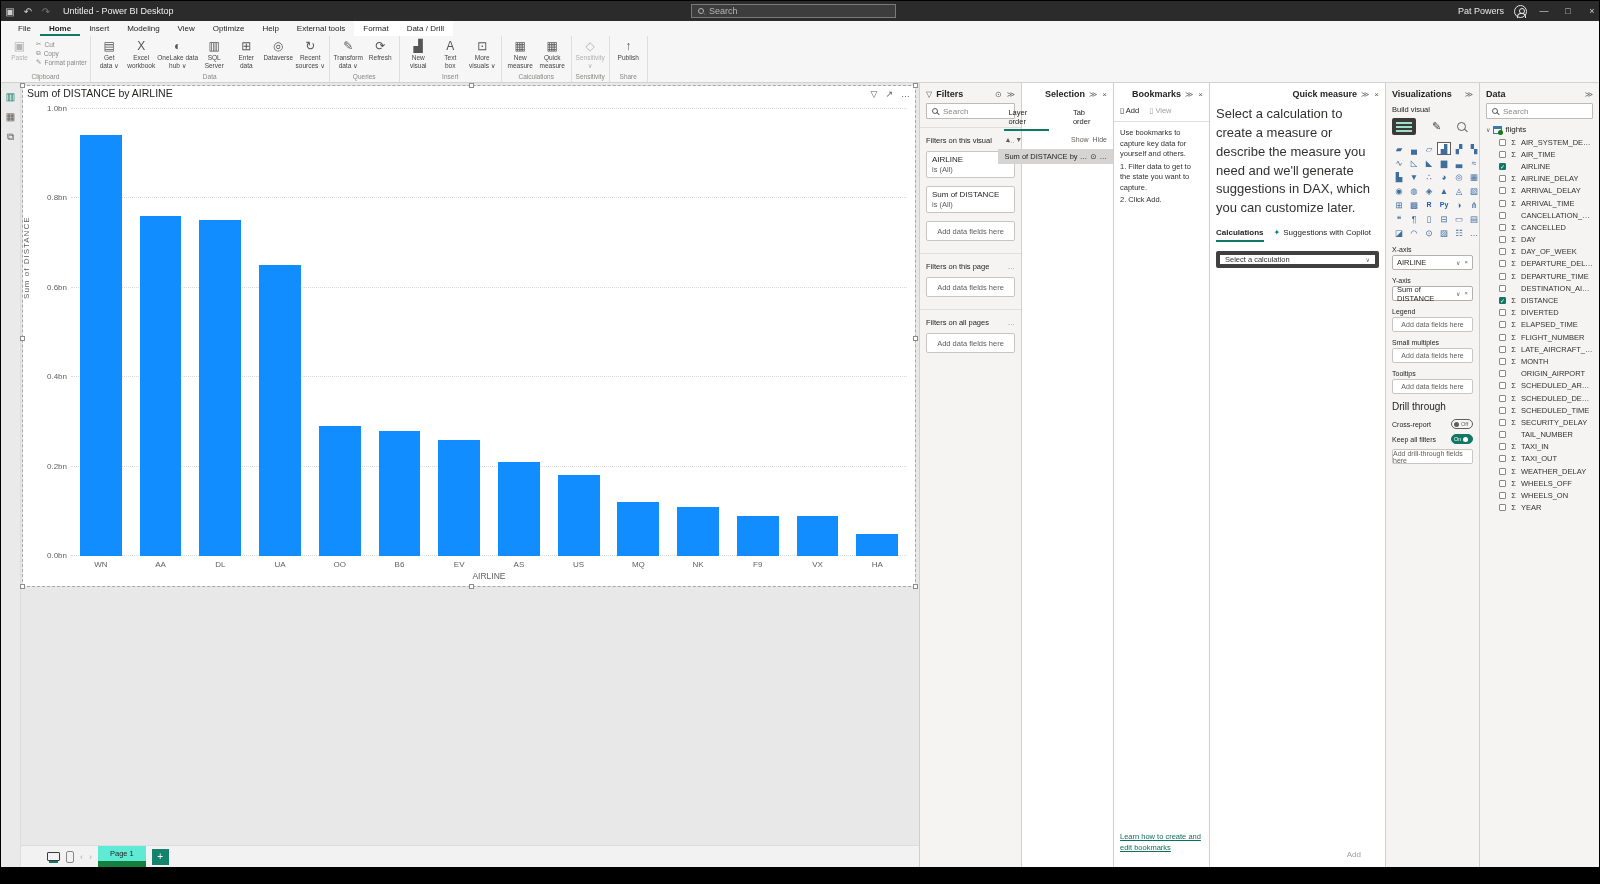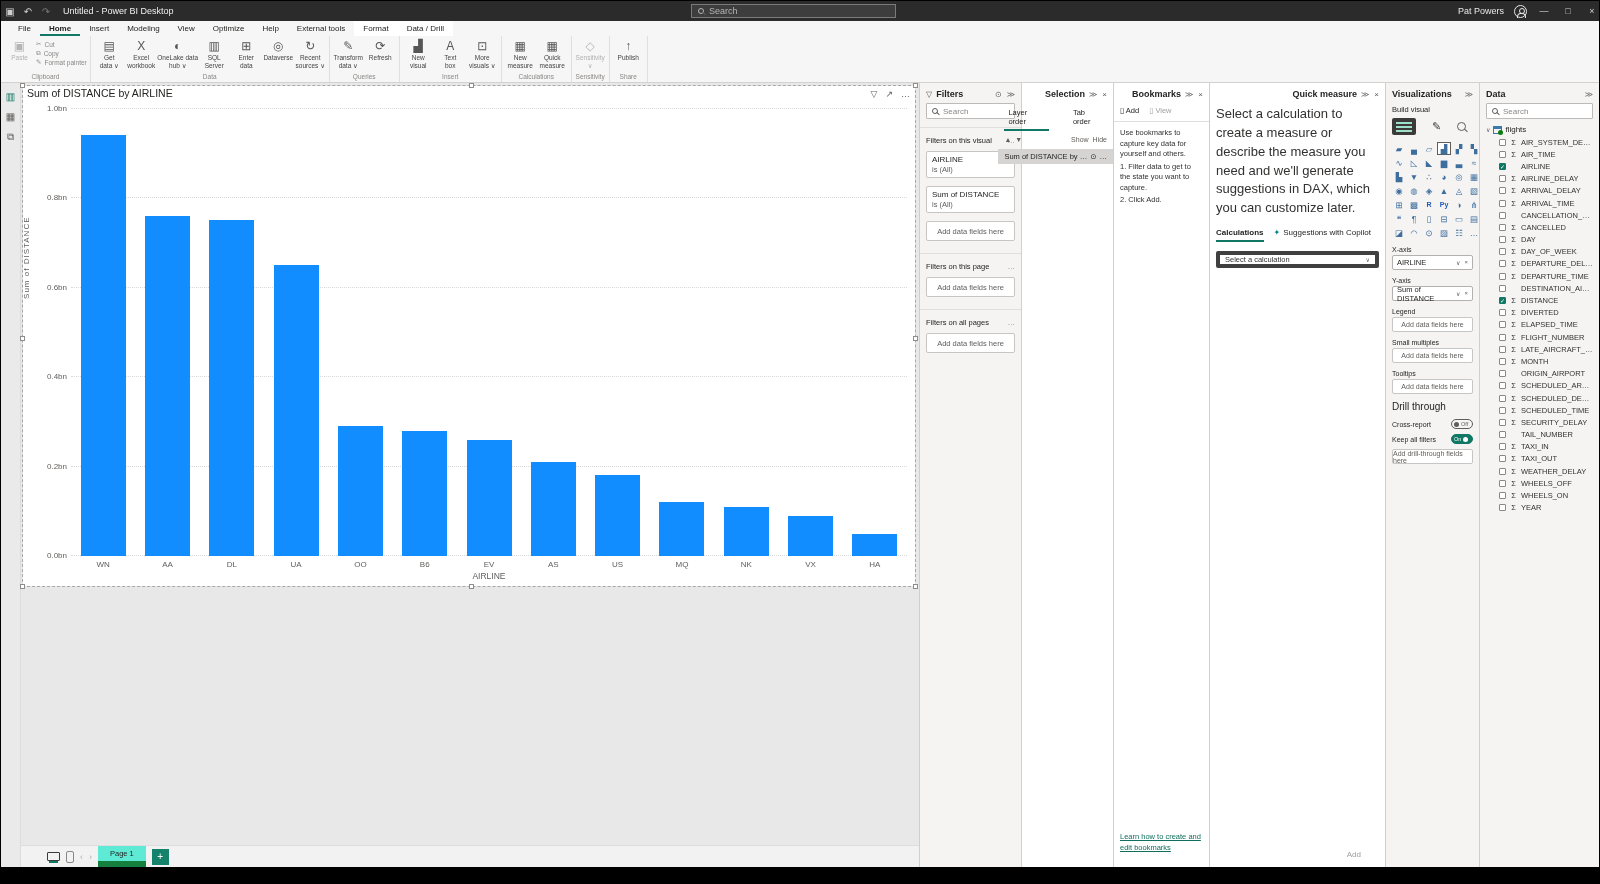--- a/index.html
+++ b/index.html
@@ -465,20 +465,24 @@
                 <div class="slot">
                 <div class="bar" style="height: 12%; background: rgb(17, 141, 255);"></div>
                 <div class="xlab">MQ</div>
               </div>
                 <div class="slot">
                 <div class="bar" style="height: 11%; background: rgb(17, 141, 255);"></div>
                 <div class="xlab">NK</div>
               </div>
                 <div class="slot">
                 <div class="bar" style="height: 9%; background: rgb(17, 141, 255);"></div>
+                <div class="xlab">F9</div>
+              </div>
+                <div class="slot">
+                <div class="bar" style="height: 9%; background: rgb(17, 141, 255);"></div>
                 <div class="xlab">VX</div>
               </div>
                 <div class="slot">
                 <div class="bar" style="height: 5%; background: rgb(17, 141, 255);"></div>
                 <div class="xlab">HA</div>
               </div>
               </div>
           </div>
           <div class="xaxis-title">AIRLINE</div>
 

